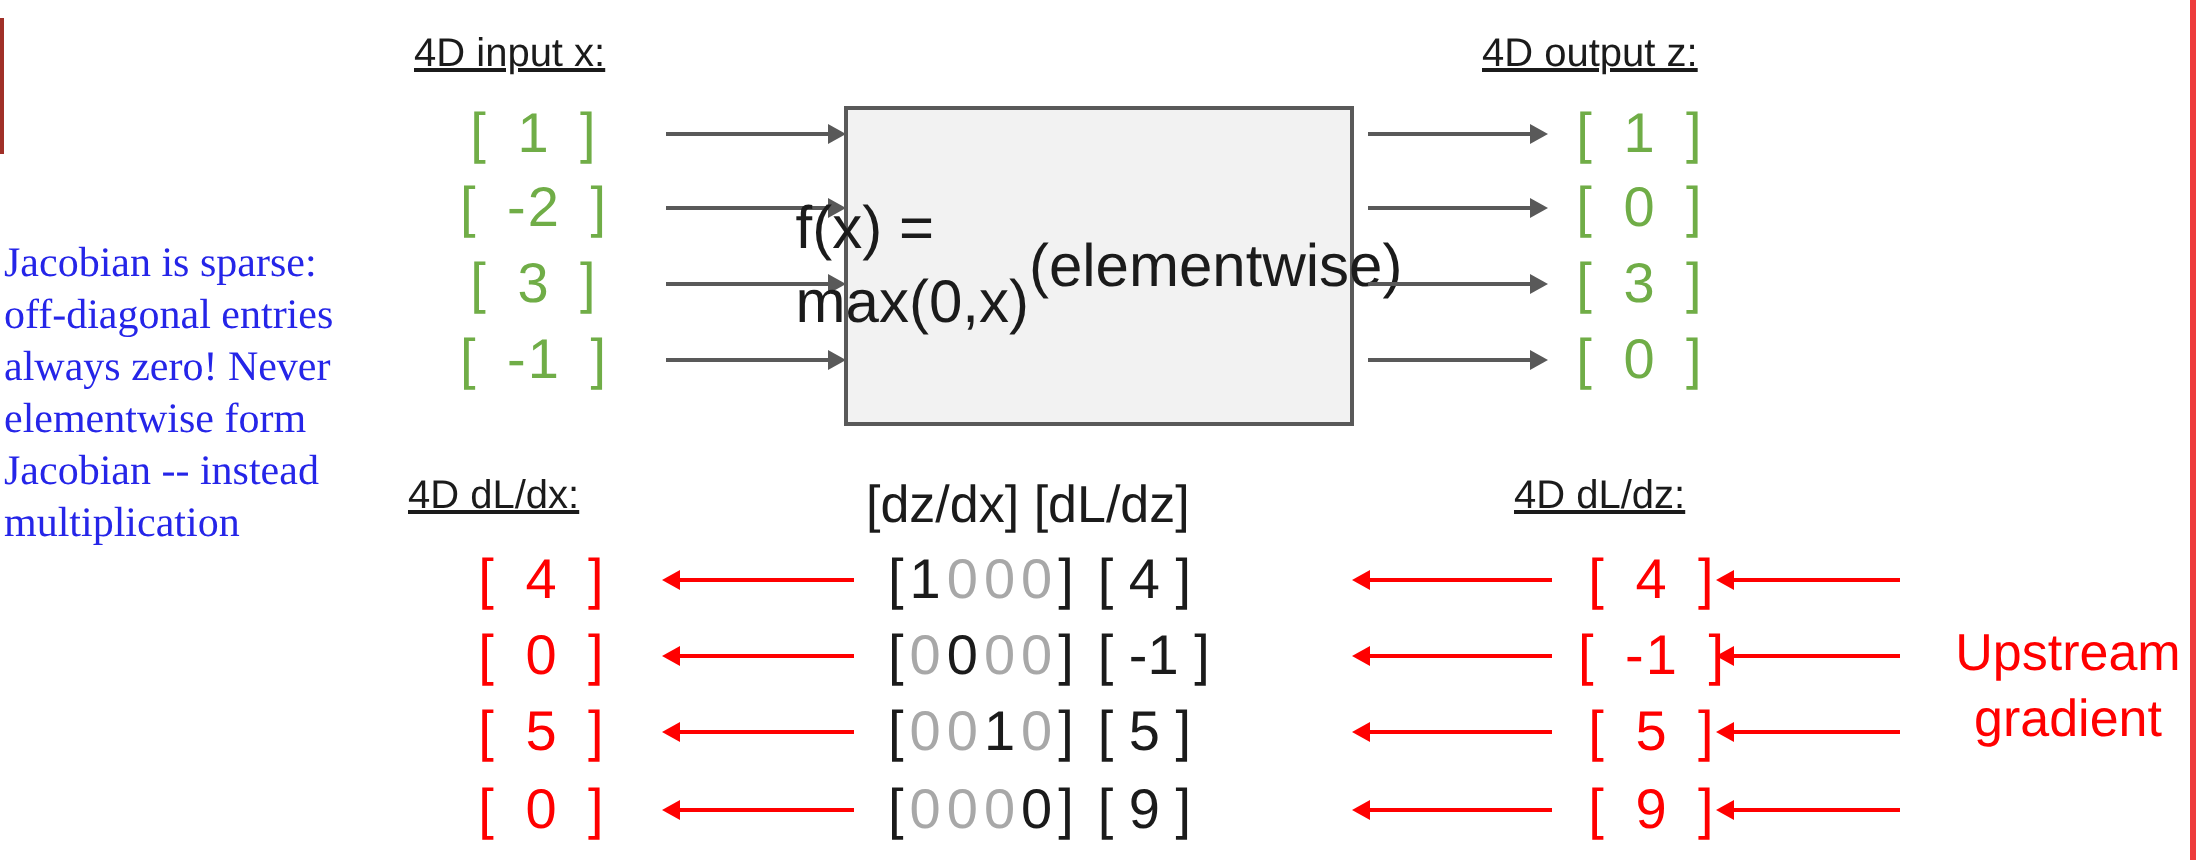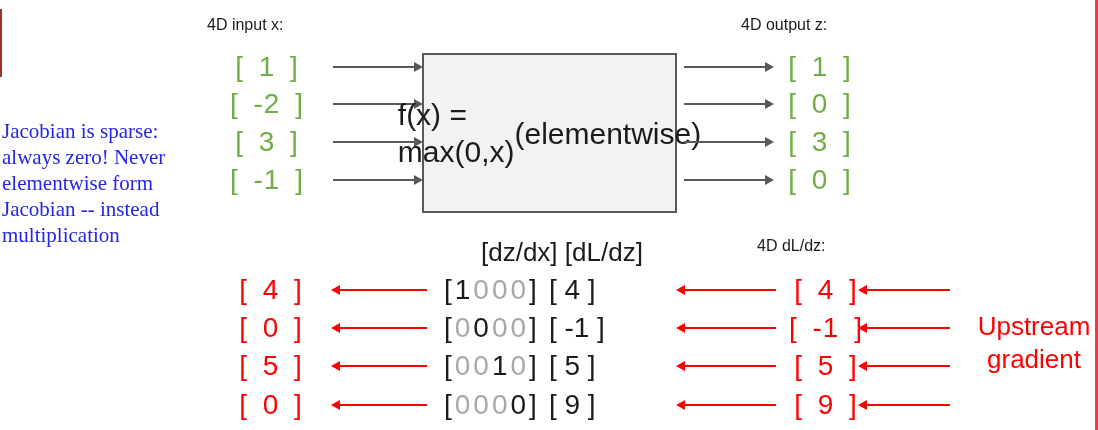--- a/index.html
+++ b/index.html
@@ -1,20 +1,20 @@
 <!DOCTYPE html>
 <html style="--dark: #1B1B1B; --green: #70AD47; --red: #FF0000; --blue: #2525E8; --gray_zero: #A8A8A8; --arrow_gray: #595959; --box_fill: #F2F2F2; --box_border: #595959; --right_stripe: #EE3C3C; --left_sliver: #A03028;"><head>
 <meta charset="utf-8">
 <style>
   html,body { margin:0; padding:0; background:#ffffff; }
   .canvas {
     position:relative; width:1098px; height:430px; overflow:hidden;
     background:#ffffff; font-family:"Liberation Sans", sans-serif;
   }
-  .t { position:absolute; font-size:16px; color:var(--dark); white-space:nowrap; }
+  .t { position:absolute; font-size:20px; color:var(--dark); white-space:nowrap;text-decoration:underline; }
   .vec { position:absolute; font-size:28px; height:30px; line-height:30px;
          text-align:center; white-space:pre; letter-spacing:1px; word-spacing:6px; }
   .vg { color:var(--green); }
   .vr { color:var(--red); }
   .arrow { position:absolute; height:2px; color:var(--arrow_gray); background:currentColor; }
   .arrow.red { color:var(--red); }
   .arrow.hr::after { content:""; position:absolute; right:-8px; top:-4.5px; width:0; height:0;
       border-top:5.5px solid transparent; border-bottom:5.5px solid transparent;
       border-left:9px solid currentColor; }
   .arrow.hl::before { content:""; position:absolute; left:-8px; top:-4.5px; width:0; height:0;
@@ -23,38 +23,39 @@
   .box { position:absolute; left:422px; top:53px; width:251px; height:156px;
       background:var(--box_fill); border:2px solid var(--box_border);
       display:flex; align-items:center; justify-content:center;
       font-size:30px; line-height:37px; color:var(--dark); }
   .note { position:absolute; left:2px; top:118px; font-size:21px; line-height:26px;
       color:var(--blue); white-space:nowrap;font-family:Liberation Serif, serif; }
   .jrow { position:absolute; display:flex; gap:3px; font-size:28px; height:30px;
       line-height:30px; color:var(--dark); }
   .jrow .g { color:var(--gray_zero); }
   .jrow .v { margin-left:9px; white-space:pre; }
-  .jtitle { position:absolute; font-size:26px; color:var(--dark); white-space:nowrap;margin-left:48px; }
+  .jtitle { position:absolute; font-size:26px; color:var(--dark); white-space:nowrap; }
   .upstream { position:absolute; left:968px; top:310px; width:132px; text-align:center;
       color:var(--red); font-size:26px; line-height:33px; }
   .stripe-right { position:absolute; right:0; top:0; width:3px; height:430px;
       background:var(--right_stripe); }
   .sliver-left { position:absolute; left:0; top:9px; width:2px; height:68px;
       background:var(--left_sliver); }
 </style>
 </head>
 <body>
 
 <div class="canvas">
 
   <div class="sliver-left"></div>
   <div class="stripe-right"></div>
 
   <div class="note">
     <div>Jacobian is sparse:</div>
+    <div>off-diagonal entries</div>
     <div>always zero! Never</div>
     <div>elementwise form</div>
     <div>Jacobian -- instead</div>
     <div>multiplication</div>
   </div>
 
   <div class="t" style="left:207px; top:16px;">4D input x:</div>
   <div class="vec vg" style="left:212px; top:52px;  width:110px;">[ 1 ]</div>
   <div class="vec vg" style="left:212px; top:89px;  width:110px;">[ -2 ]</div>
   <div class="vec vg" style="left:212px; top:127px; width:110px;">[ 3 ]</div>
@@ -74,20 +75,21 @@
   <div class="arrow hr" style="left:684px; top:103px; width:82px;"></div>
   <div class="arrow hr" style="left:684px; top:141px; width:82px;"></div>
   <div class="arrow hr" style="left:684px; top:179px; width:82px;"></div>
 
   <div class="t" style="left:741px; top:16px;">4D output z:</div>
   <div class="vec vg" style="left:772px; top:52px;  width:96px;">[ 1 ]</div>
   <div class="vec vg" style="left:772px; top:89px;  width:96px;">[ 0 ]</div>
   <div class="vec vg" style="left:772px; top:127px; width:96px;">[ 3 ]</div>
   <div class="vec vg" style="left:772px; top:165px; width:96px;">[ 0 ]</div>
 
+  <div class="t" style="left:204px; top:237px;">4D dL/dx:</div>
   <div class="vec vr" style="left:214px; top:275px; width:114px;">[ 4 ]</div>
   <div class="vec vr" style="left:214px; top:313px; width:114px;">[ 0 ]</div>
   <div class="vec vr" style="left:214px; top:351px; width:114px;">[ 5 ]</div>
   <div class="vec vr" style="left:214px; top:390px; width:114px;">[ 0 ]</div>
 
   <div class="arrow red hl" style="left:339px; top:289px; width:88px;"></div>
   <div class="arrow red hl" style="left:339px; top:327px; width:88px;"></div>
   <div class="arrow red hl" style="left:339px; top:365px; width:88px;"></div>
   <div class="arrow red hl" style="left:339px; top:404px; width:88px;"></div>
 

